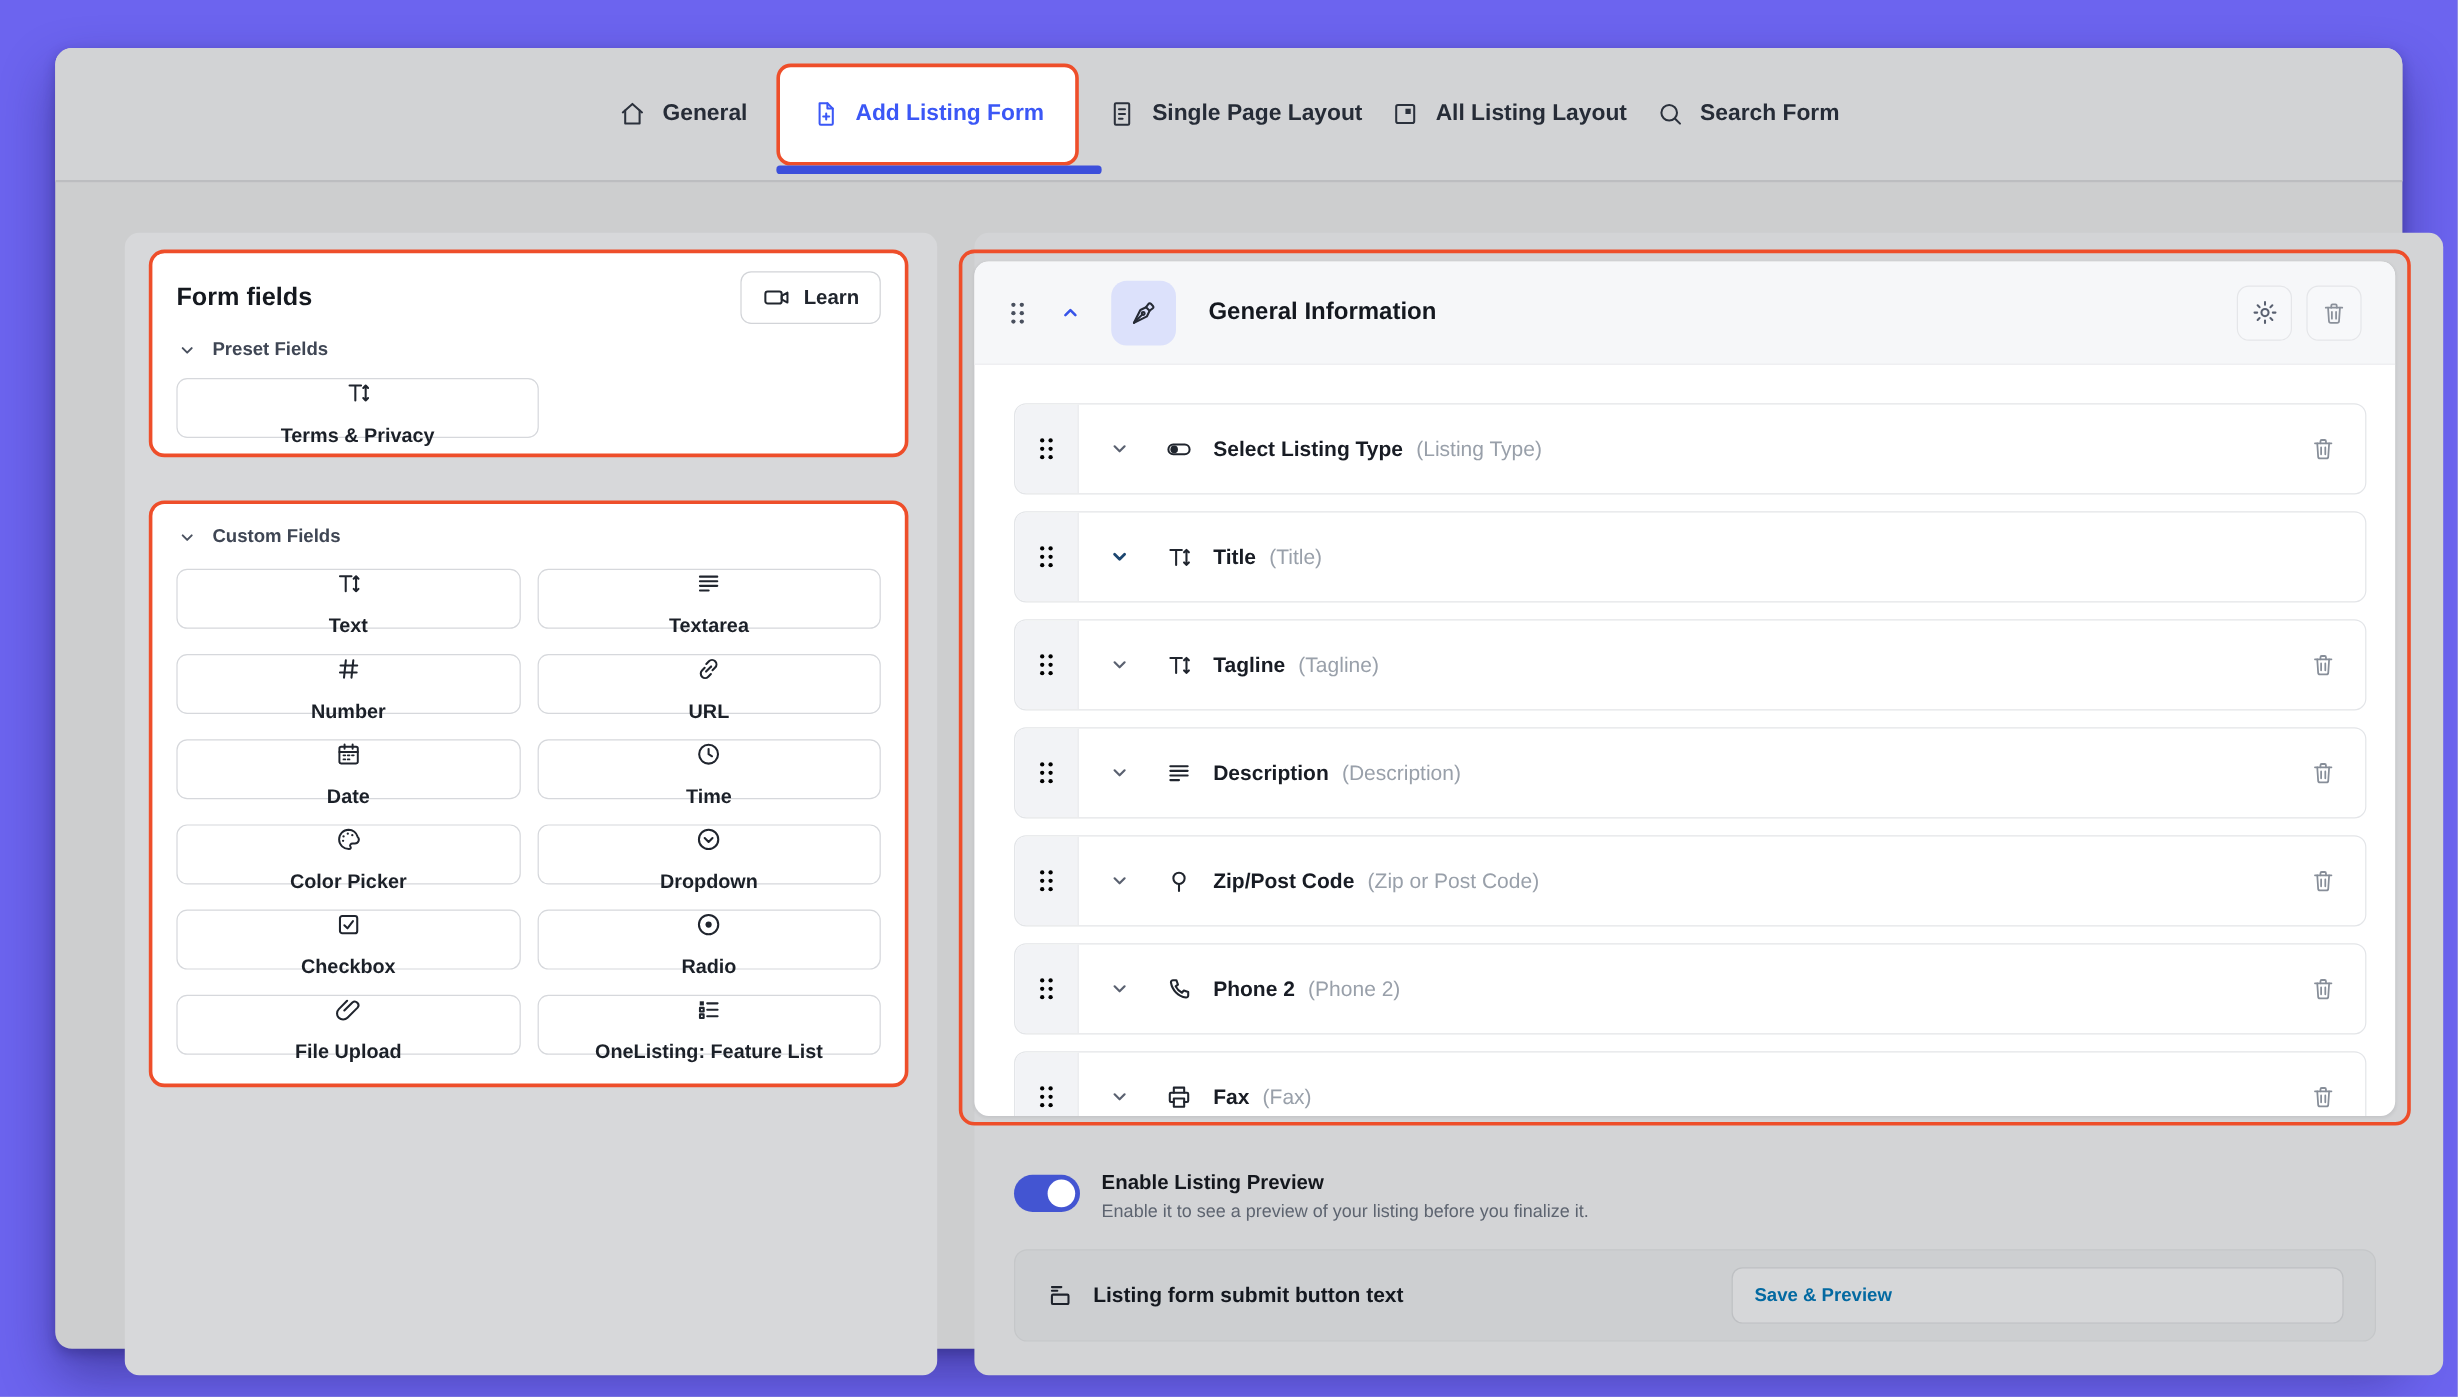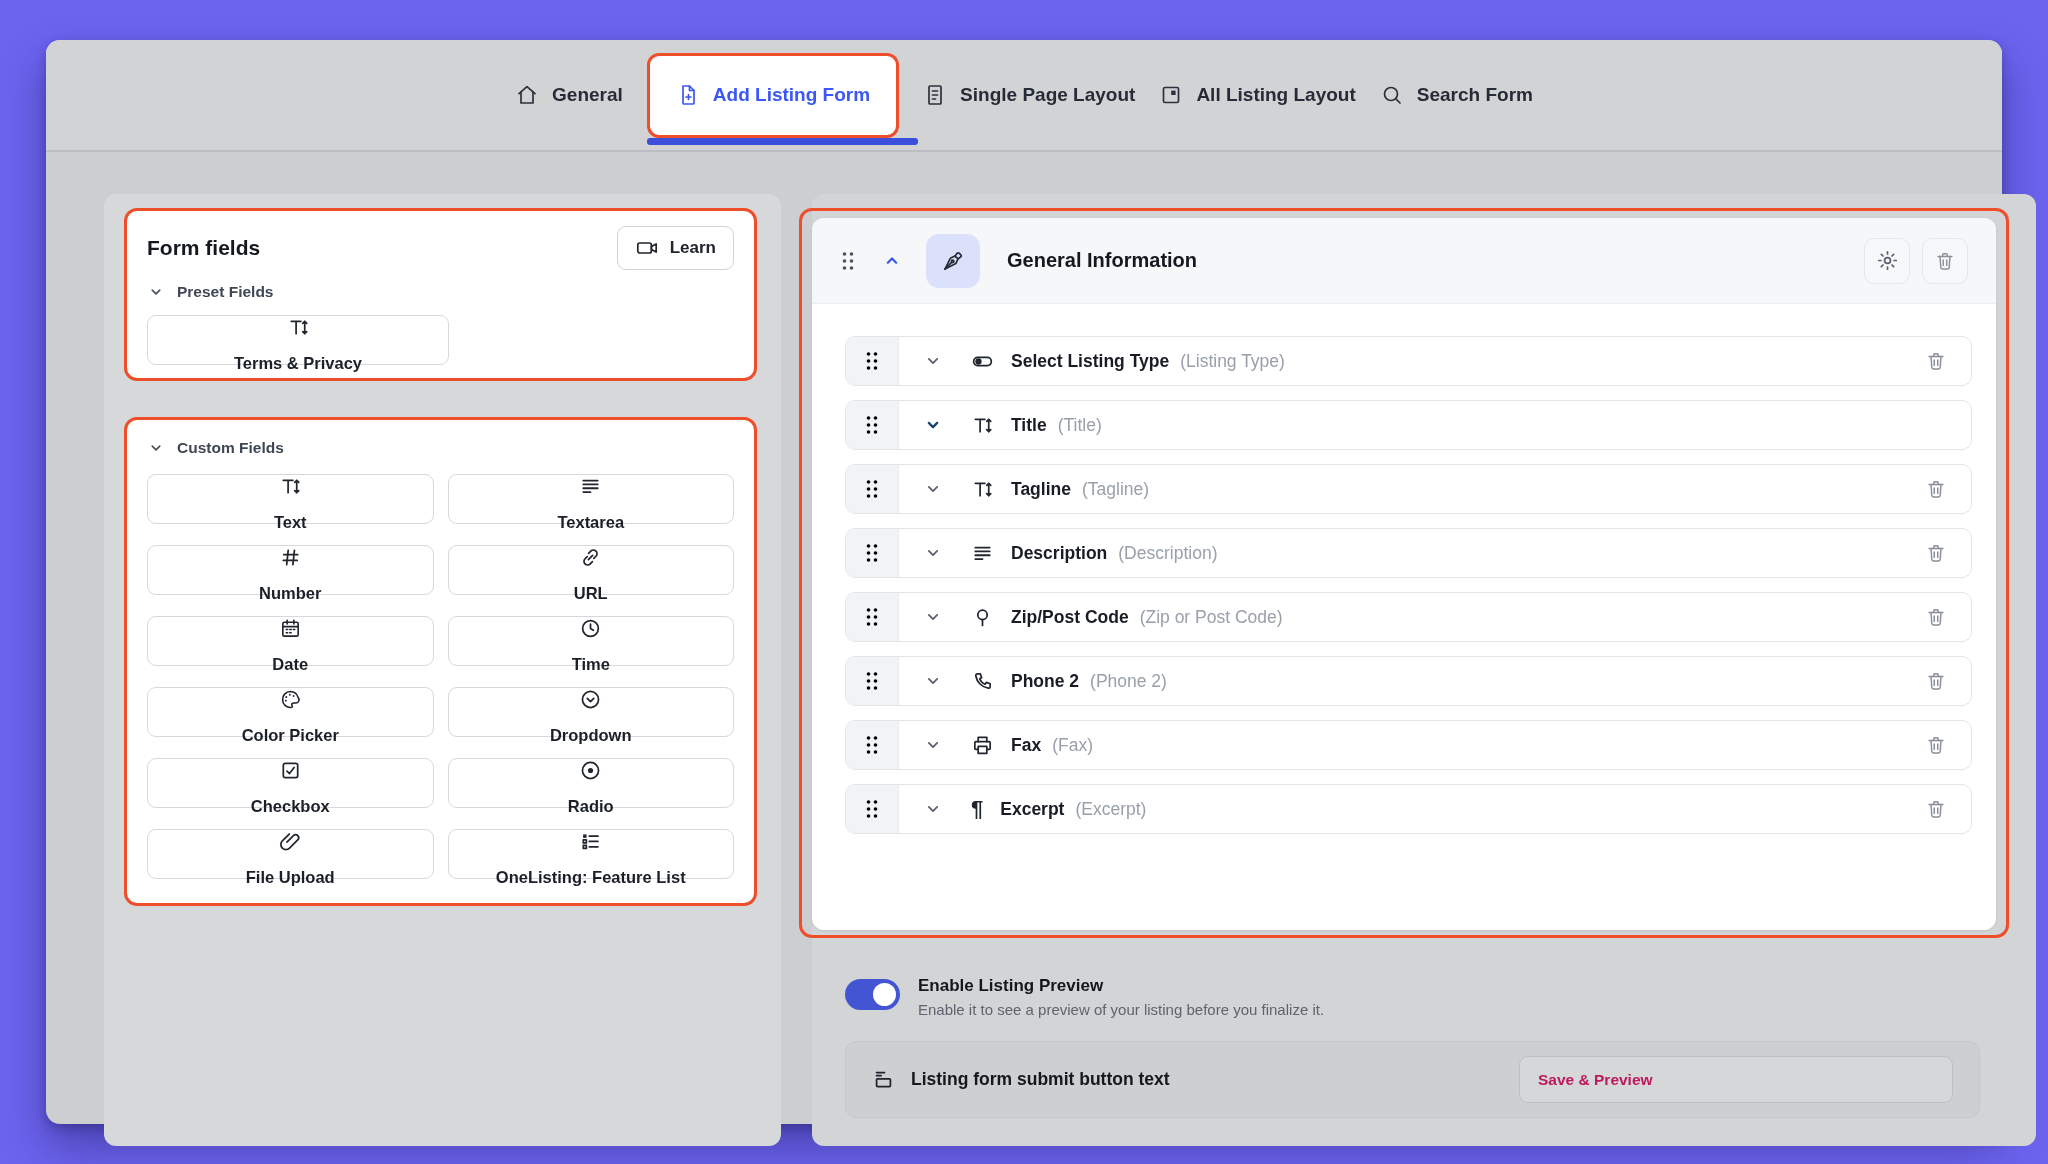--- a/index.html
+++ b/index.html
@@ -88,21 +88,21 @@
   .hdr-btn {
     width:46px; height:46px; border-radius:10px; background:#f7f8fa;
     border:1px solid #e5e6e9; display:flex; align-items:center; justify-content:center;
     cursor:pointer;
   }
   .hdr-btn + .hdr-btn { margin-left:12px; }
   .hdr-btn.gear  { margin-left:auto; color:#596070; }
   .hdr-btn.trash { color:#8b919b; }
   .rows { padding:32px 24px 0 33px; display:flex; flex-direction:column; gap:14px; }
   .frow {
-    height:50px; border:1.5px solid #e3e5e8; border-radius:10px; background:#fff;
+    height:76px; border:1.5px solid #e3e5e8; border-radius:10px; background:#fff;
     display:flex; align-items:center; overflow:hidden; cursor:pointer;
   }
   .frow-handle {
     width:53px; height:100%; background:#f2f3f6; border-right:1px solid #eaebee;
     display:flex; align-items:center; justify-content:center; flex:none; cursor:grab;
   }
   .frow-chevron { margin-left:24px; display:flex; color:#5a6170; flex:none; }
   .frow-chevron.dark { color:#1c4670; }
   .frow-icon { margin-left:28px; display:flex; color:#20252e; flex:none; }
   .frow-name { margin-left:17px; font-size:17.5px; font-weight:700; color:#181c24; white-space:nowrap; }
@@ -121,23 +121,23 @@
   .preview-title { font-size:17px; font-weight:700; color:#14171d; }
   .preview-sub { margin-top:5px; font-size:15px; color:#5d6470; }
   .submit-box {
     position:absolute; left:799px; top:1001px; width:1135px; height:77px;
     background:#cdcfd1; border:1px solid #c5c7c9; border-radius:11px;
     display:flex; align-items:center; padding:0 26px;
   }
   .submit-box .icon { display:flex; color:#1d222b; flex:none; }
   .submit-label { margin-left:16px; font-size:17.5px; font-weight:700; color:#14181f; }
   .submit-input {
-    margin-left:auto; width:434px; height:47px; background:#d6d7d9;
+    margin-left:auto; width:510px; height:47px; background:#d6d7d9;
     border:1.5px solid #bec0c3; border-radius:9px; padding:0 18px;
-    font-family:"Liberation Sans", sans-serif; font-size:15.5px; font-weight:600; color:#be185d;
+    font-family:"Liberation Sans", sans-serif; font-size:15.5px; font-weight:600; color:#0369a1;
     outline:none;
   }
   .icon svg { display:block; }
 </style>
 </head>
 <body>
 
 <div class="window">
 
   <div class="tabbar" id="tabbar">

